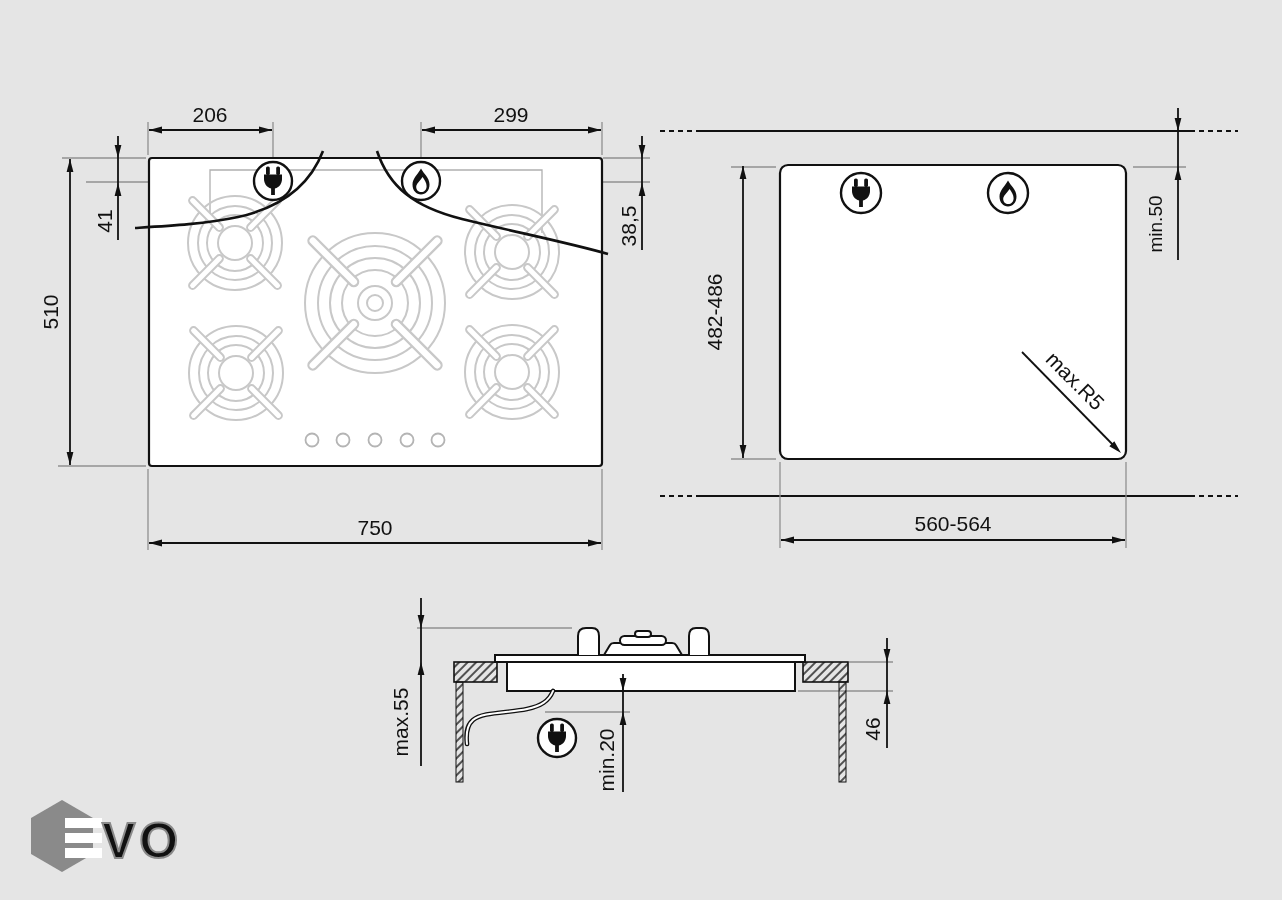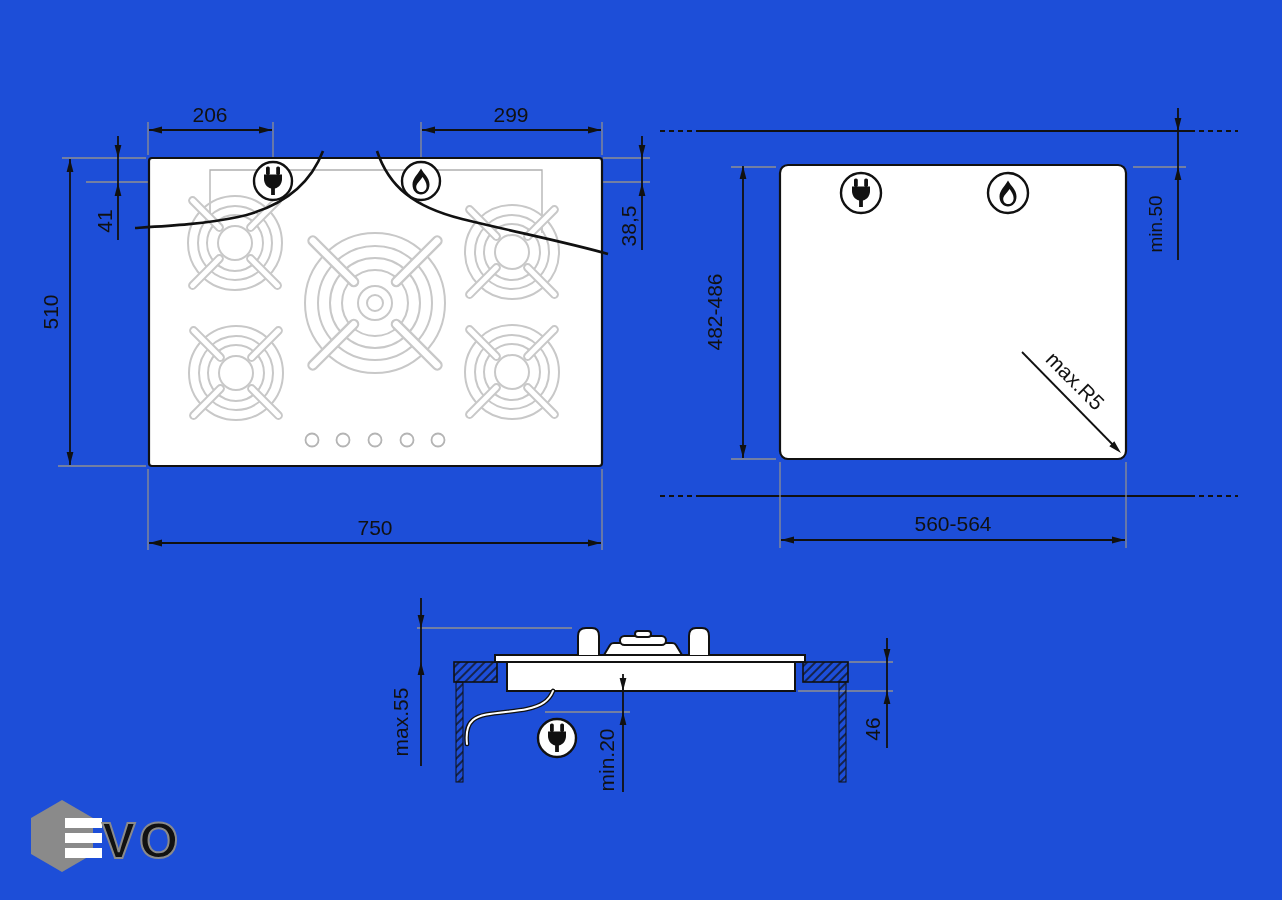--- a/index.html
+++ b/index.html
@@ -1,16 +1,16 @@
 <!DOCTYPE html>
 <html><head>
 <meta charset="utf-8">
 <style>
   html,body{margin:0;padding:0;background:#fff;}
-  .canvas{position:relative;width:1282px;height:900px;background:#1d4ed8;overflow:hidden;
+  .canvas{position:relative;width:1282px;height:900px;background:#e5e5e5;overflow:hidden;
           font-family:"Liberation Sans", sans-serif;}
   svg text{font-family:"Liberation Sans", sans-serif;fill:#111;}
   .dim-text{font-size:21px;}
   .dim-text-sm{font-size:19px;}
 </style>
 </head>
 <body>
 
 <div class="canvas">
 <svg width="1282" height="900" viewBox="0 0 1282 900">

